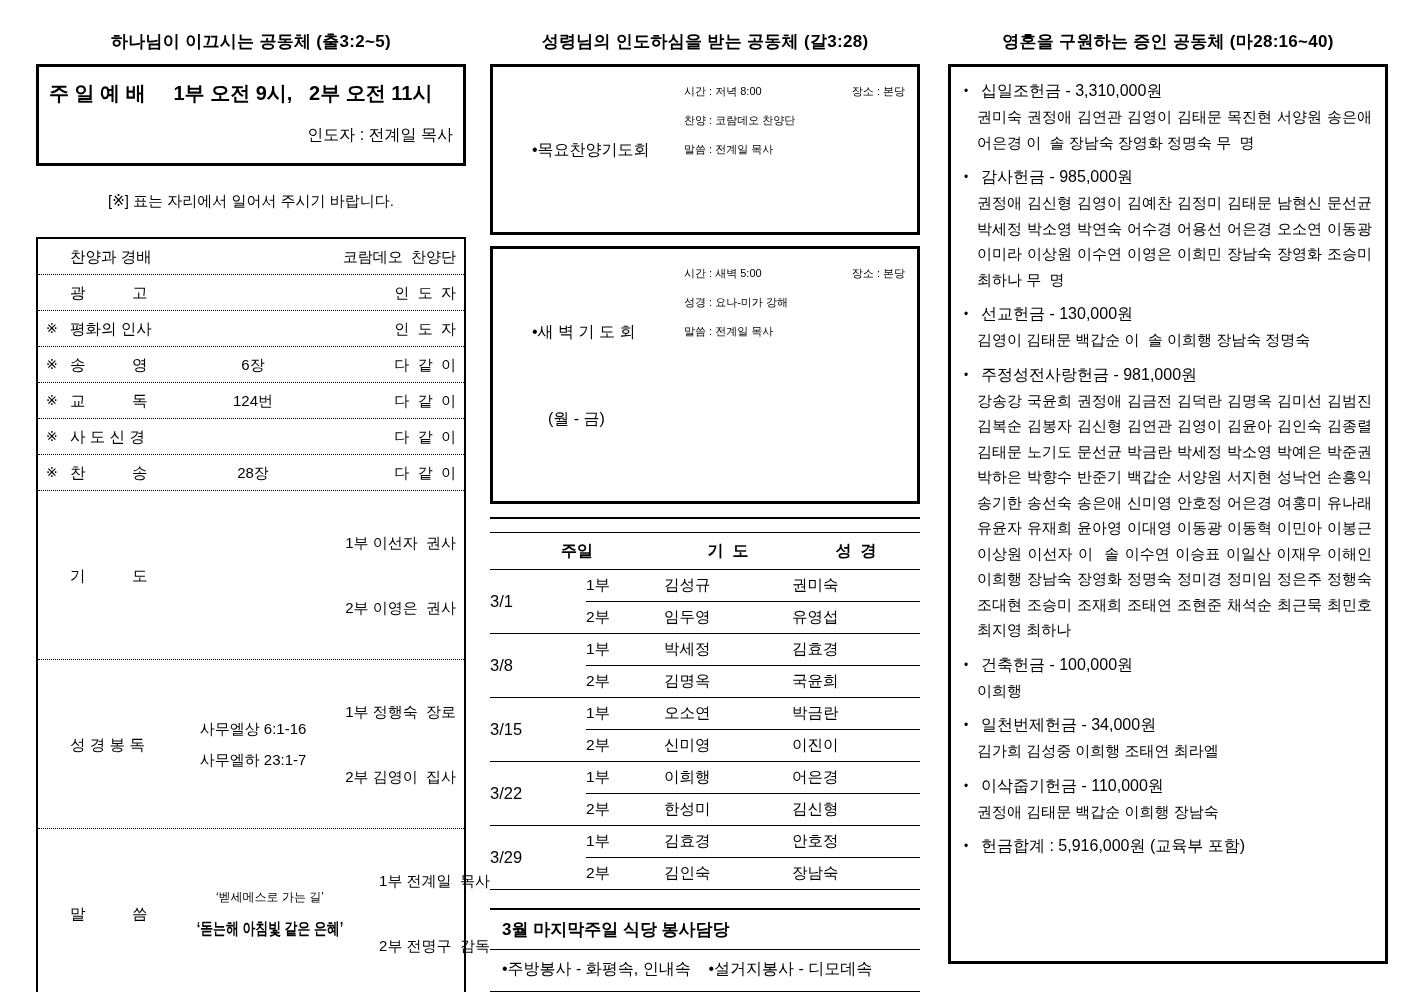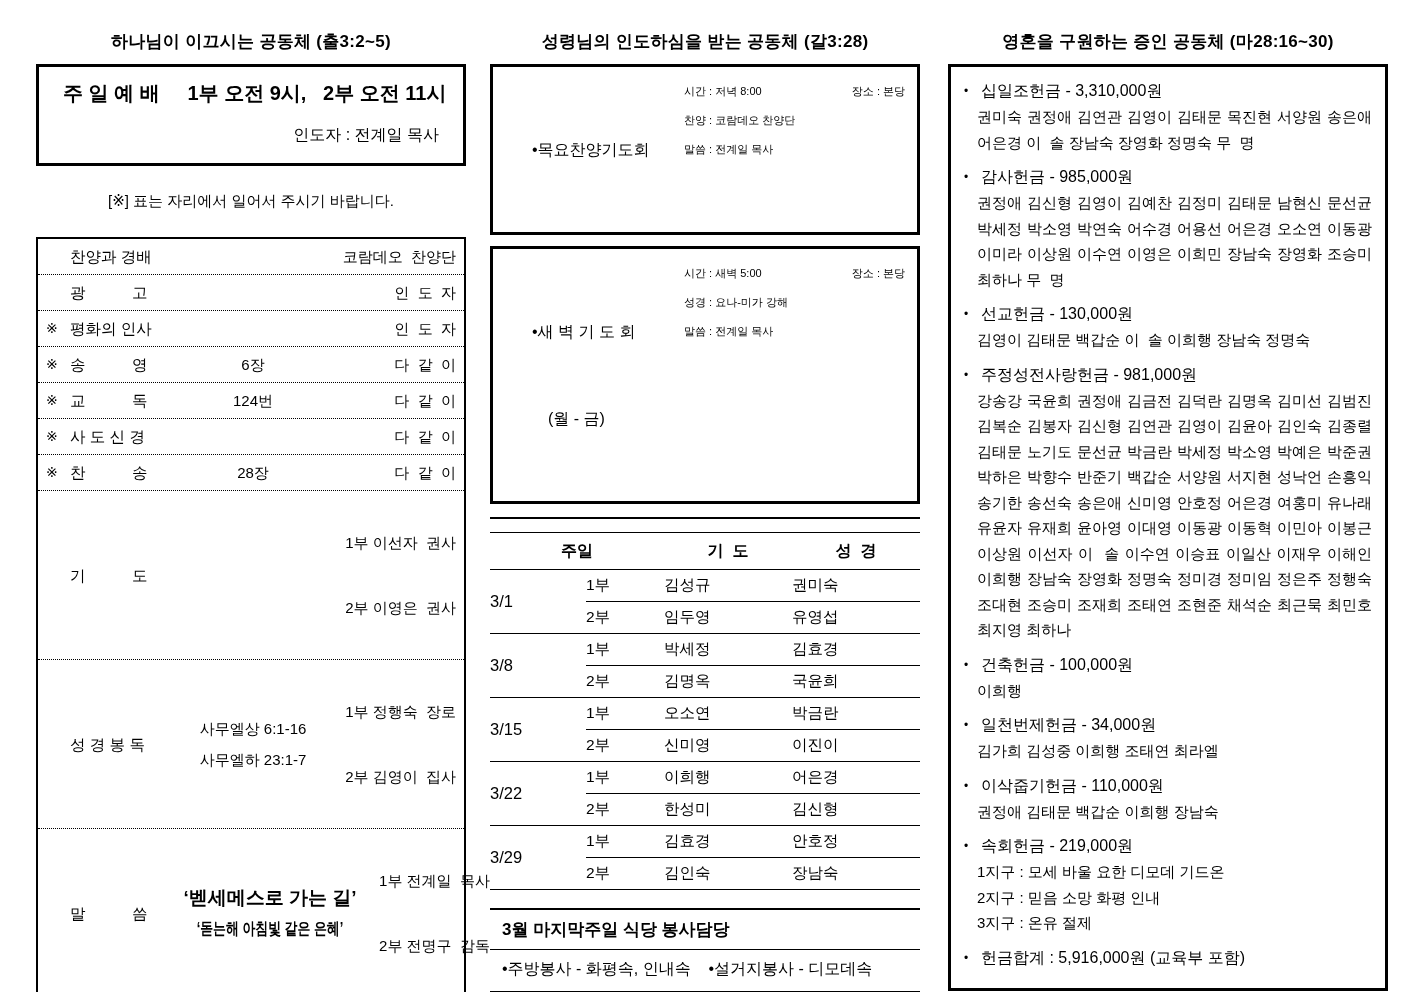--- a/index.html
+++ b/index.html
@@ -5,34 +5,34 @@
   html,body{margin:0;padding:0;background:#fff;}
   body{width:1403px;height:992px;font-family:"Liberation Sans","DejaVu Sans",sans-serif;color:#000;}
   .page{position:relative;width:1403px;height:992px;background:#fff;overflow:hidden;}
   .col{position:absolute;top:0;}
   .col-left{left:36px;width:430px;}
   .col-mid{left:490px;width:430px;}
   .col-right{left:948px;width:440px;}
   .sec-title{margin-top:30px;text-align:center;font-weight:bold;font-size:17px;letter-spacing:.3px;}
 
   
-  .lbox1{margin-top:11px;border:3px solid #000;height:102px;box-sizing:border-box;padding:13px 24px 10px;}
+  .lbox1{margin-top:11px;border:3px solid #000;height:102px;box-sizing:border-box;padding:13px 10px 10px;}
   .lbox1-title{font-size:20px;font-weight:bold;white-space:pre;}
   .lbox1-leader{margin-top:18px;text-align:right;font-size:16px;}
   .stand-note{margin-top:26px;text-align:center;font-size:15px;}
   .order-table{margin-top:26px;border:2.5px solid #000;}
   .orow{display:grid;grid-template-columns:24px 106px 1fr 126px;align-items:center;padding:2px 8px 2px 8px;border-bottom:1px dotted #000;}
   .orow:last-child{border-bottom:none;}
   .o-mark{font-size:14px;line-height:31px;}
   .o-item{white-space:pre;font-size:15.5px;line-height:31px;}
   .o-center{text-align:center;font-size:15px;}
   .o-center > div{line-height:31px;}
   .o-right{text-align:right;white-space:pre;font-size:15px;}
   .o-right > div{line-height:31px;}
-  .sermon1{font-weight:bold;font-size:19px;white-space:nowrap;}
+  .sermon1{font-weight:normal;font-size:12px;white-space:nowrap;}
   .sermon2{font-weight:bold;font-size:16.5px;white-space:nowrap;transform:scaleX(.78);transform-origin:50% 50%;}
 
   
   .mbox{border:3px solid #000;margin-top:11px;padding:10px 12px;display:flex;box-sizing:border-box;}
   .mbox-label{width:152px;font-size:16px;line-height:29px;white-space:pre;margin-left:27px;}
   .mbox-label .sub{padding-left:16px;}
   .mbox-content{flex:1;}
   .mline{font-size:11px;line-height:29px;white-space:pre;}
   .mline-split{display:flex;justify-content:space-between;}
   .mid-divider{border-top:2px solid #000;margin-top:13px;}
@@ -275,21 +275,21 @@
     </table>
 
     <div class="food-sec">
       <div class="food-title">3월 마지막주일 식당 봉사담당</div>
       <div class="food-detail">•주방봉사 - 화평속, 인내속    •설거지봉사 - 디모데속</div>
     </div>
 
   </div>
 
   <div class="col col-right">
-    <div class="sec-title">영혼을 구원하는 증인 공동체 (마28:16~30)</div>
+    <div class="sec-title">영혼을 구원하는 증인 공동체 (마28:16~40)</div>
 
     <div class="rbox">
       <div class="off-item">
         <div class="off-title"><span class="bullet">•</span><span>십일조헌금 - 3,310,000원</span></div>
         <div class="off-names">권미숙 권정애 김연관 김영이 김태문 목진현 서양원 송은애 어은경 이&nbsp;&nbsp;솔 장남숙 장영화 정명숙 무&nbsp;&nbsp;명</div>
       </div>
       <div class="off-item">
         <div class="off-title"><span class="bullet">•</span><span>감사헌금 - 985,000원</span></div>
         <div class="off-names">권정애 김신형 김영이 김예찬 김정미 김태문 남현신 문선균 박세정 박소영 박연숙 어수경 어용선 어은경 오소연 이동광 이미라 이상원 이수연 이영은 이희민 장남숙 장영화 조승미 최하나 무&nbsp;&nbsp;명</div>
       </div>
@@ -307,24 +307,18 @@
       </div>
       <div class="off-item">
         <div class="off-title"><span class="bullet">•</span><span>일천번제헌금 - 34,000원</span></div>
         <div class="off-names">김가희 김성중 이희행 조태연 최라엘</div>
       </div>
       <div class="off-item">
         <div class="off-title"><span class="bullet">•</span><span>이삭줍기헌금 - 110,000원</span></div>
         <div class="off-names">권정애 김태문 백갑순 이희행 장남숙</div>
       </div>
       <div class="off-item">
-        <div class="off-title"><span class="bullet">•</span><span>속회헌금 - 219,000원</span></div>
-        <div class="off-line">1지구 : 모세 바울 요한 디모데 기드온</div>
-        <div class="off-line">2지구 : 믿음 소망 화평 인내</div>
-        <div class="off-line">3지구 : 온유 절제</div>
-      </div>
-      <div class="off-item">
         <div class="off-title"><span class="bullet">•</span><span>헌금합계 : 5,916,000원 (교육부 포함)</span></div>
       </div>
     </div>
   </div>
 
 </div>
 
 </body></html>

